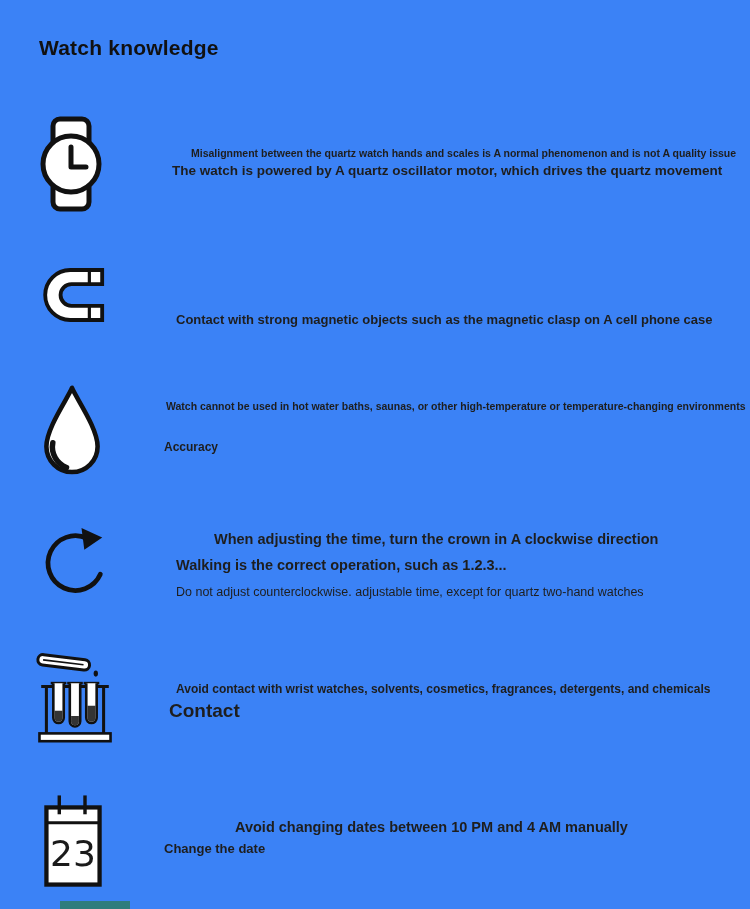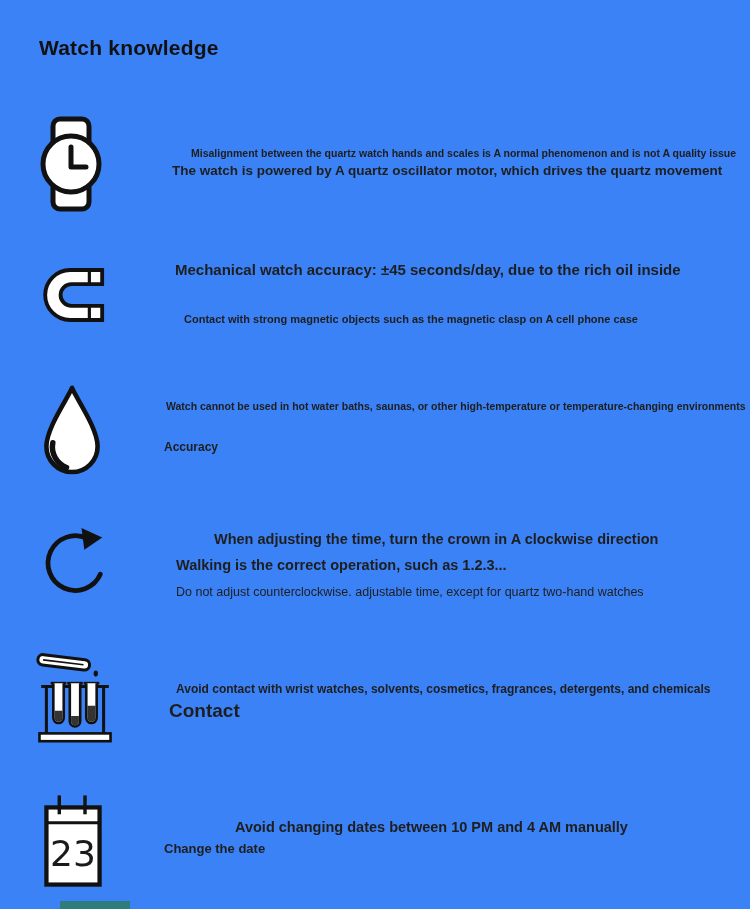--- a/index.html
+++ b/index.html
@@ -24,21 +24,21 @@
   .icon-drop     { left:40px;  top:384px; width:64px; height:92px; }
   .icon-rotate   { left:40px;  top:525px; width:66px; height:74px; }
   .icon-chem     { left:36px;  top:648px; width:78px; height:98px; }
   .icon-calendar { left:42px;  top:792px; width:62px; height:96px; }
 
   
   .s1l1 { left:167px; top:147px; font-size:10.5px; }
   .s1l2 { left:148px; top:163px; font-size:13.5px; }
   .s2l1 { left:151px; top:261px; font-size:15px; }
   .s2l2 { left:158px; top:287px; font-size:13px; }
-  .s2l3 { left:160px; top:313px; font-size:11px; }
+  .s2l3 { left:152px; top:313px; font-size:13px; }
   .s3l1 { left:142px; top:400px; font-size:10.5px; }
   .s3l2 { left:147px; top:421px; font-size:12px; }
   .s3h  { left:140px; top:441px; font-size:12px; }
   .s4l1 { left:190px; top:531px; font-size:14.5px; }
   .s4l2 { left:152px; top:557px; font-size:14.5px; }
   .s4l3 { left:152px; top:585px; font-size:12.5px; font-weight:400; }
   .s5l1 { left:152px; top:683px; font-size:12px; }
   .s5h  { left:145px; top:700px; font-size:19px; }
   .s6l1 { left:211px; top:819px; font-size:14.5px; }
   .s6h  { left:140px; top:842px; font-size:13px; }
@@ -60,21 +60,20 @@
     <path d="M31 31 L31 51 L46 51" fill="none" stroke="#111" stroke-width="5" stroke-linecap="round" stroke-linejoin="round"></path>
   </svg>
   <div class="line s1l1">Misalignment between the quartz watch hands and scales is A normal phenomenon and is not A quality issue</div>
   <div class="line s1l2">The watch is powered by A quartz oscillator motor, which drives the quartz movement</div>
 
   <svg class="icon icon-magnet" viewBox="0 0 100 90">
     <path d="M94 6 H44 A39 39 0 0 0 44 84 H94 V62 H46 A17 17 0 0 1 46 28 H94 Z" fill="#fff" stroke="#111" stroke-width="6" stroke-linejoin="miter"></path>
     <line x1="74" y1="6" x2="74" y2="28" stroke="#111" stroke-width="5"></line>
     <line x1="74" y1="62" x2="74" y2="84" stroke="#111" stroke-width="5"></line>
   </svg>
-  <div class="line s2l1">Mechanical watch accuracy: ±45 seconds/day, due to the rich oil inside</div>
   <div class="line s2l3">Contact with strong magnetic objects such as the magnetic clasp on A cell phone case</div>
 
   <svg class="icon icon-drop" viewBox="0 0 70 100">
     <path d="M35 4 C30 16 7 48 7 68 a28 28 0 0 0 56 0 C63 48 40 16 35 4 Z" fill="#fff" stroke="#111" stroke-width="5" stroke-linejoin="round"></path>
     <path d="M14 64 a24 24 0 0 0 15 27" fill="none" stroke="#111" stroke-width="6" stroke-linecap="round"></path>
   </svg>
   <div class="line s3l1">Watch cannot be used in hot water baths, saunas, or other high-temperature or temperature-changing environments</div>
   <div class="line s3h">Accuracy</div>
 
   <svg class="icon icon-rotate" viewBox="0 0 70 78">

